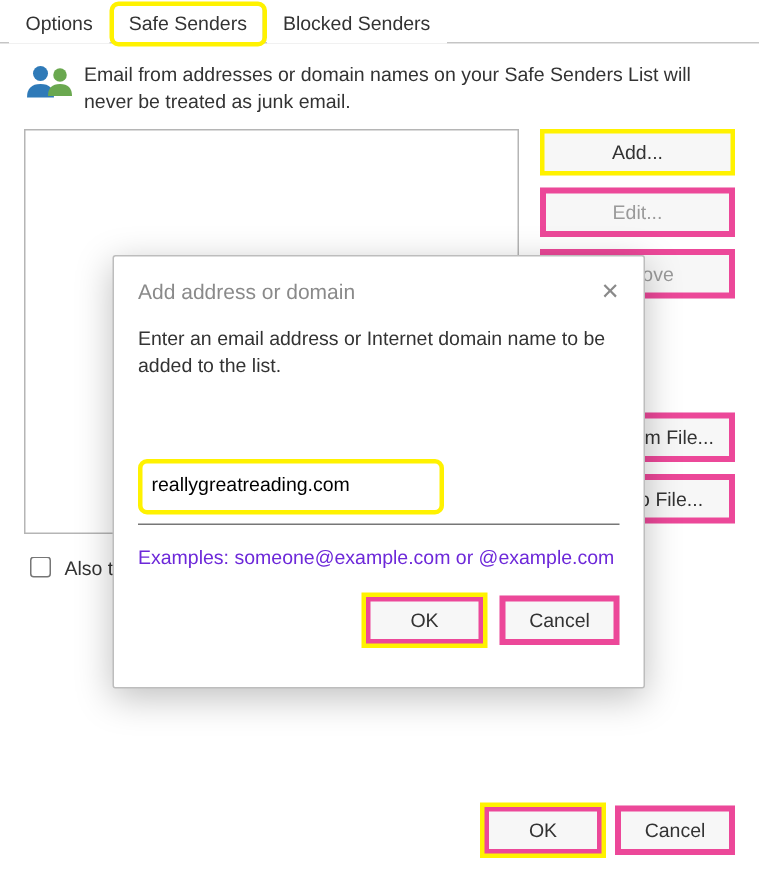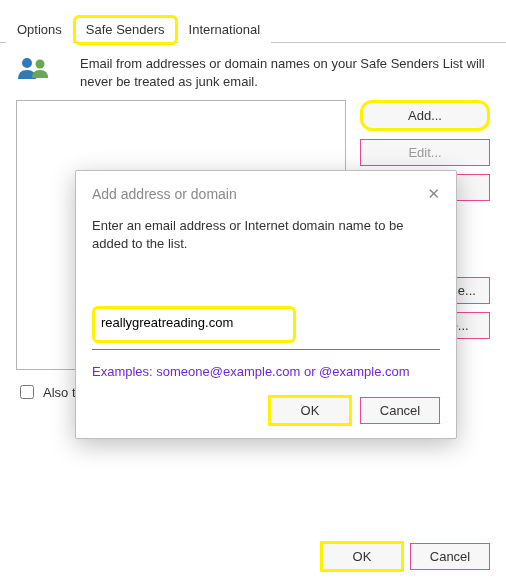--- a/index.html
+++ b/index.html
@@ -10,21 +10,21 @@
     color: #333;
     background: #fff;
     width: 506px;
     height: 584px;
     overflow: hidden;
     position: relative;
   }
   .tabs {
     display: flex;
     border-bottom: 1px solid #c5c5c5;
-    padding: 16px 6px 0 6px;
+    padding: 2px 6px 0 6px;
     gap: 2px;
   }
   .tab {
     padding: 4px 10px 6px;
     cursor: pointer;
     color: #333;
     border: 1px solid transparent;
     border-bottom: none;
     position: relative;
     top: 1px;
@@ -40,21 +40,21 @@
     border-radius: 4px;
     text-align: center;
   }
   .content {
     padding: 12px 16px 10px 16px;
     position: relative;
   }
   .desc-row {
     display: flex;
     align-items: flex-start;
-    gap: 28px;
+    gap: 4px;
     margin-bottom: 10px;
   }
   .people-icon svg { display:block; }
   .desc-text {
     line-height: 1.35;
   }
   .main-row {
     display: flex;
     gap: 14px;
   }
@@ -64,21 +64,21 @@
     border: 1px solid #b5b5b5;
     background: #fff;
   }
   .btn-col {
     display: flex;
     flex-direction: column;
     gap: 8px;
     width: 130px;
   }
   .btn {
-    border: 1px solid #ec4899;
+    border: 4px solid #ec4899;
     background: #f7f7f7;
     padding: 5px 8px;
     text-align: center;
     cursor: pointer;
     font-size: 13px;
     color: #333;
     border-radius: 0;
   }
   .btn.disabled {
     color: #9a9a9a;
@@ -106,25 +106,25 @@
     gap: 8px;
   }
   .footer .btn {
     width: 80px;
   }
   
   .dialog {
     position: absolute;
     left: 75px;
     top: 170px;
-    width: 382px;
+    width: 355px;
     background: #fff;
     border: 1px solid #bdbdbd;
     box-shadow: 0 6px 24px rgba(0,0,0,0.25);
-    padding: 14px 16px 14px 16px;
+    padding: 14px 16px 28px 16px;
     border-radius: 2px;
   }
   .dialog .dlg-head {
     display: flex;
     justify-content: space-between;
     align-items: center;
     margin-bottom: 14px;
   }
   .dlg-title { color: #8a8a8a; font-size: 14px; }
   .close-x { color: #8a8a8a; cursor:pointer; font-size: 15px; }
@@ -148,30 +148,30 @@
   }
   .dlg-ex { color:#6d28d9; margin-bottom: 18px; }
   .dlg-actions {
     display: flex;
     justify-content: flex-end;
     gap: 10px;
   }
   .dlg-actions .btn { width: 80px; }
   .add-hl {
     border: 3px solid #fff200;
-    border-radius: 12px;
+    border-radius: 0;
   }
 </style>
 </head>
 <body>
 
 <div class="tabs">
   <div class="tab">Options</div>
   <div class="tab active hl">Safe Senders</div>
-  <div class="tab">International</div>
+  <div class="tab">Blocked Senders</div>
 </div>
 
 <div class="content">
   <div class="desc-row">
     <span class="people-icon">
       <svg width="36" height="30" viewBox="0 0 36 30">
         <circle cx="11" cy="8" r="5" fill="#2f7ab8"></circle>
         <path d="M2 24 Q2 15 11 15 Q20 15 20 24 Z" fill="#2f7ab8"></path>
         <circle cx="24" cy="9" r="4.5" fill="#6aa84f"></circle>
         <path d="M16 23 Q16 15 24 15 Q32 15 32 23 Z" fill="#6aa84f"></path>

